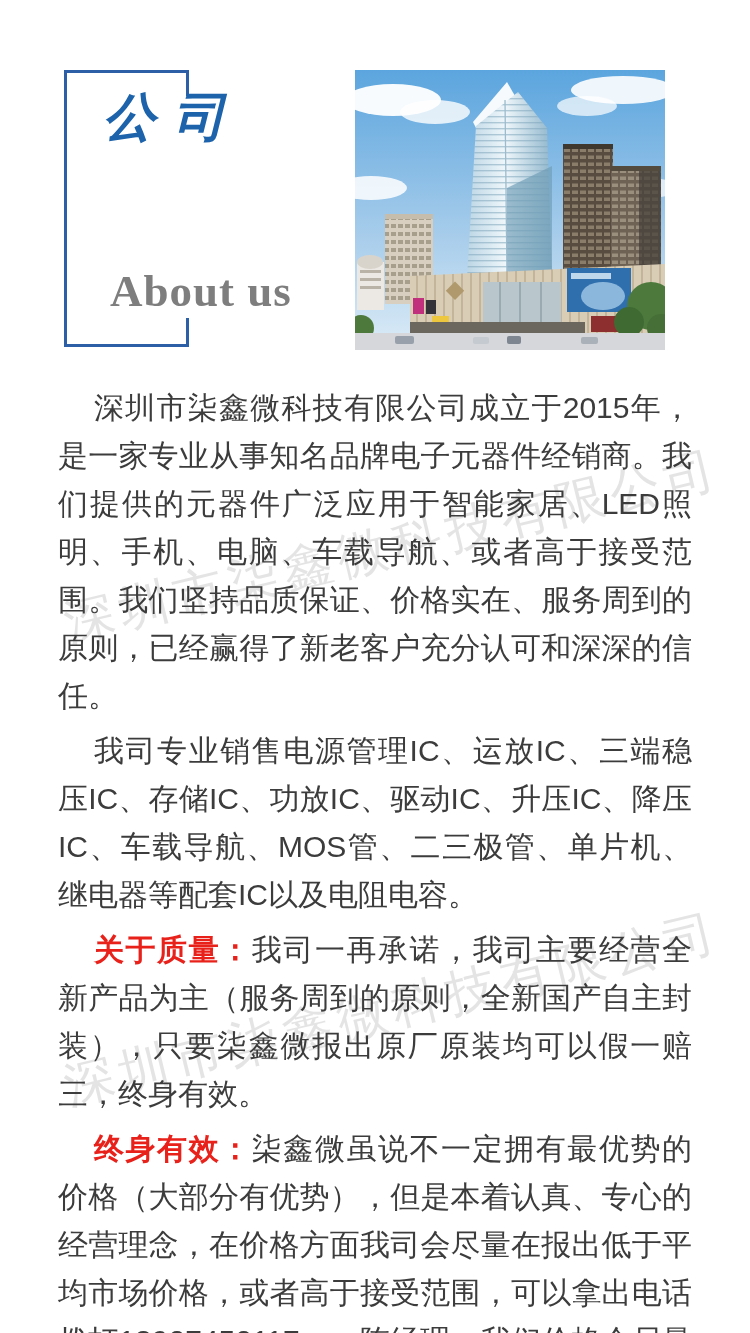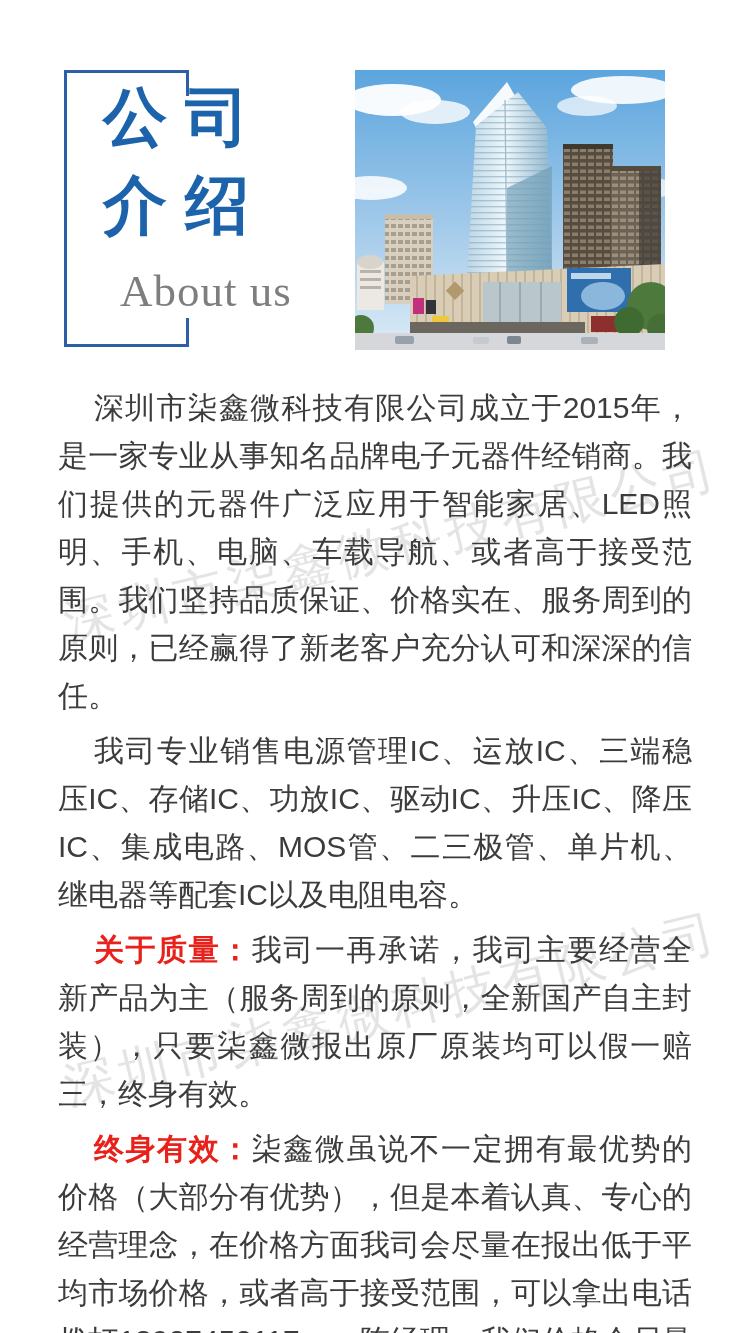--- a/index.html
+++ b/index.html
@@ -18,29 +18,30 @@
     border-top:3px solid var(--frame);
     border-bottom:3px solid var(--frame);
   }
   .frame-stub{position:absolute;width:3px;height:26px;background:var(--frame);}
   .stub-top{left:186px;top:70px;}
   .stub-bottom{left:186px;top:318px;}
   .main-title{
     position:absolute;left:103px;top:74px;
     font-family:"Liberation Serif","DejaVu Serif",serif;
     font-weight:700;
-    font-size:64px;line-height:88px;
+    font-size:52px;line-height:88px;
     letter-spacing:18px;
     color:var(--accent);
     white-space:pre-line;
+    font-style:italic;
   }
   .sub-title{
-    position:absolute;left:120px;top:266px;
+    position:absolute;left:110px;top:266px;
     font-family:"Liberation Serif","DejaVu Serif",serif;
-    font-weight:400;
+    font-weight:700;
     font-size:45px;line-height:50px;
     letter-spacing:1px;
     color:var(--subtitle);
   }
   
   .photo{
     position:absolute;left:355px;top:70px;width:310px;height:280px;
     overflow:hidden;
   }
   .photo svg{display:block;width:100%;height:100%;}
@@ -71,21 +72,21 @@
 </style>
 </head>
 <body>
 
 <div class="page" style="--accent:#1c63ab;--frame:#2c5fa5;--subtitle:#7e7e7e;--body:#3c3c3c;--red:#e8211b;">
 
   <div class="frame"></div>
   <div class="frame-stub stub-top"></div>
   <div class="frame-stub stub-bottom"></div>
 
-  <div class="main-title"><span>公司</span><br><span>介绍</span></div>
+  <div class="main-title"><span>公司</span><br></div>
   <div class="sub-title">About us</div>
 
   <div class="photo">
     <svg viewBox="0 0 310 280" preserveAspectRatio="none">
       <defs>
         <linearGradient id="sky" x1="0" y1="0" x2="0" y2="1">
           <stop offset="0" stop-color="#5ba5de"></stop>
           <stop offset="0.6" stop-color="#a8cdeb"></stop>
           <stop offset="1" stop-color="#dcecf7"></stop>
         </linearGradient>
@@ -185,19 +186,19 @@
         <rect x="226" y="267" width="17" height="7" rx="2" fill="#aab1b9"></rect>
       </g>
     </svg>
   </div>
 
   <div class="watermark wm-1">深圳市柒鑫微科技有限公司</div>
   <div class="watermark wm-2">深圳市柒鑫微科技有限公司</div>
 
   <div class="body-text">
     <p><span>深圳市柒鑫微科技有限公司成立于2015年，是一家专业从事知名品牌电子元器件经销商。我们提供的元器件广泛应用于智能家居、LED照明、手机、电脑、车载导航、或者高于接受范围。我们坚持品质保证、价格实在、服务周到的原则，已经赢得了新老客户充分认可和深深的信任。</span></p>
-    <p><span>我司专业销售电源管理IC、运放IC、三端稳压IC、存储IC、功放IC、驱动IC、升压IC、降压IC、集成电路、MOS管、二三极管、单片机、继电器等配套IC以及电阻电容。</span></p>
+    <p><span>我司专业销售电源管理IC、运放IC、三端稳压IC、存储IC、功放IC、驱动IC、升压IC、降压IC、车载导航、MOS管、二三极管、单片机、继电器等配套IC以及电阻电容。</span></p>
     <p><span class="red-label">关于质量：</span><span>我司一再承诺，我司主要经营全新产品为主（服务周到的原则，全新国产自主封装），只要柒鑫微报出原厂原装均可以假一赔三，终身有效。</span></p>
     <p><span class="red-label">终身有效：</span><span>柒鑫微虽说不一定拥有最优势的价格（大部分有优势），但是本着认真、专心的经营理念，在价格方面我司会尽量在报出低于平均市场价格，或者高于接受范围，可以拿出电话拨打13927452117——陈经理，我们价格会尽量支持客户接受范围。</span></p>
 
   </div>
 
 </div>
 
 </body></html>

